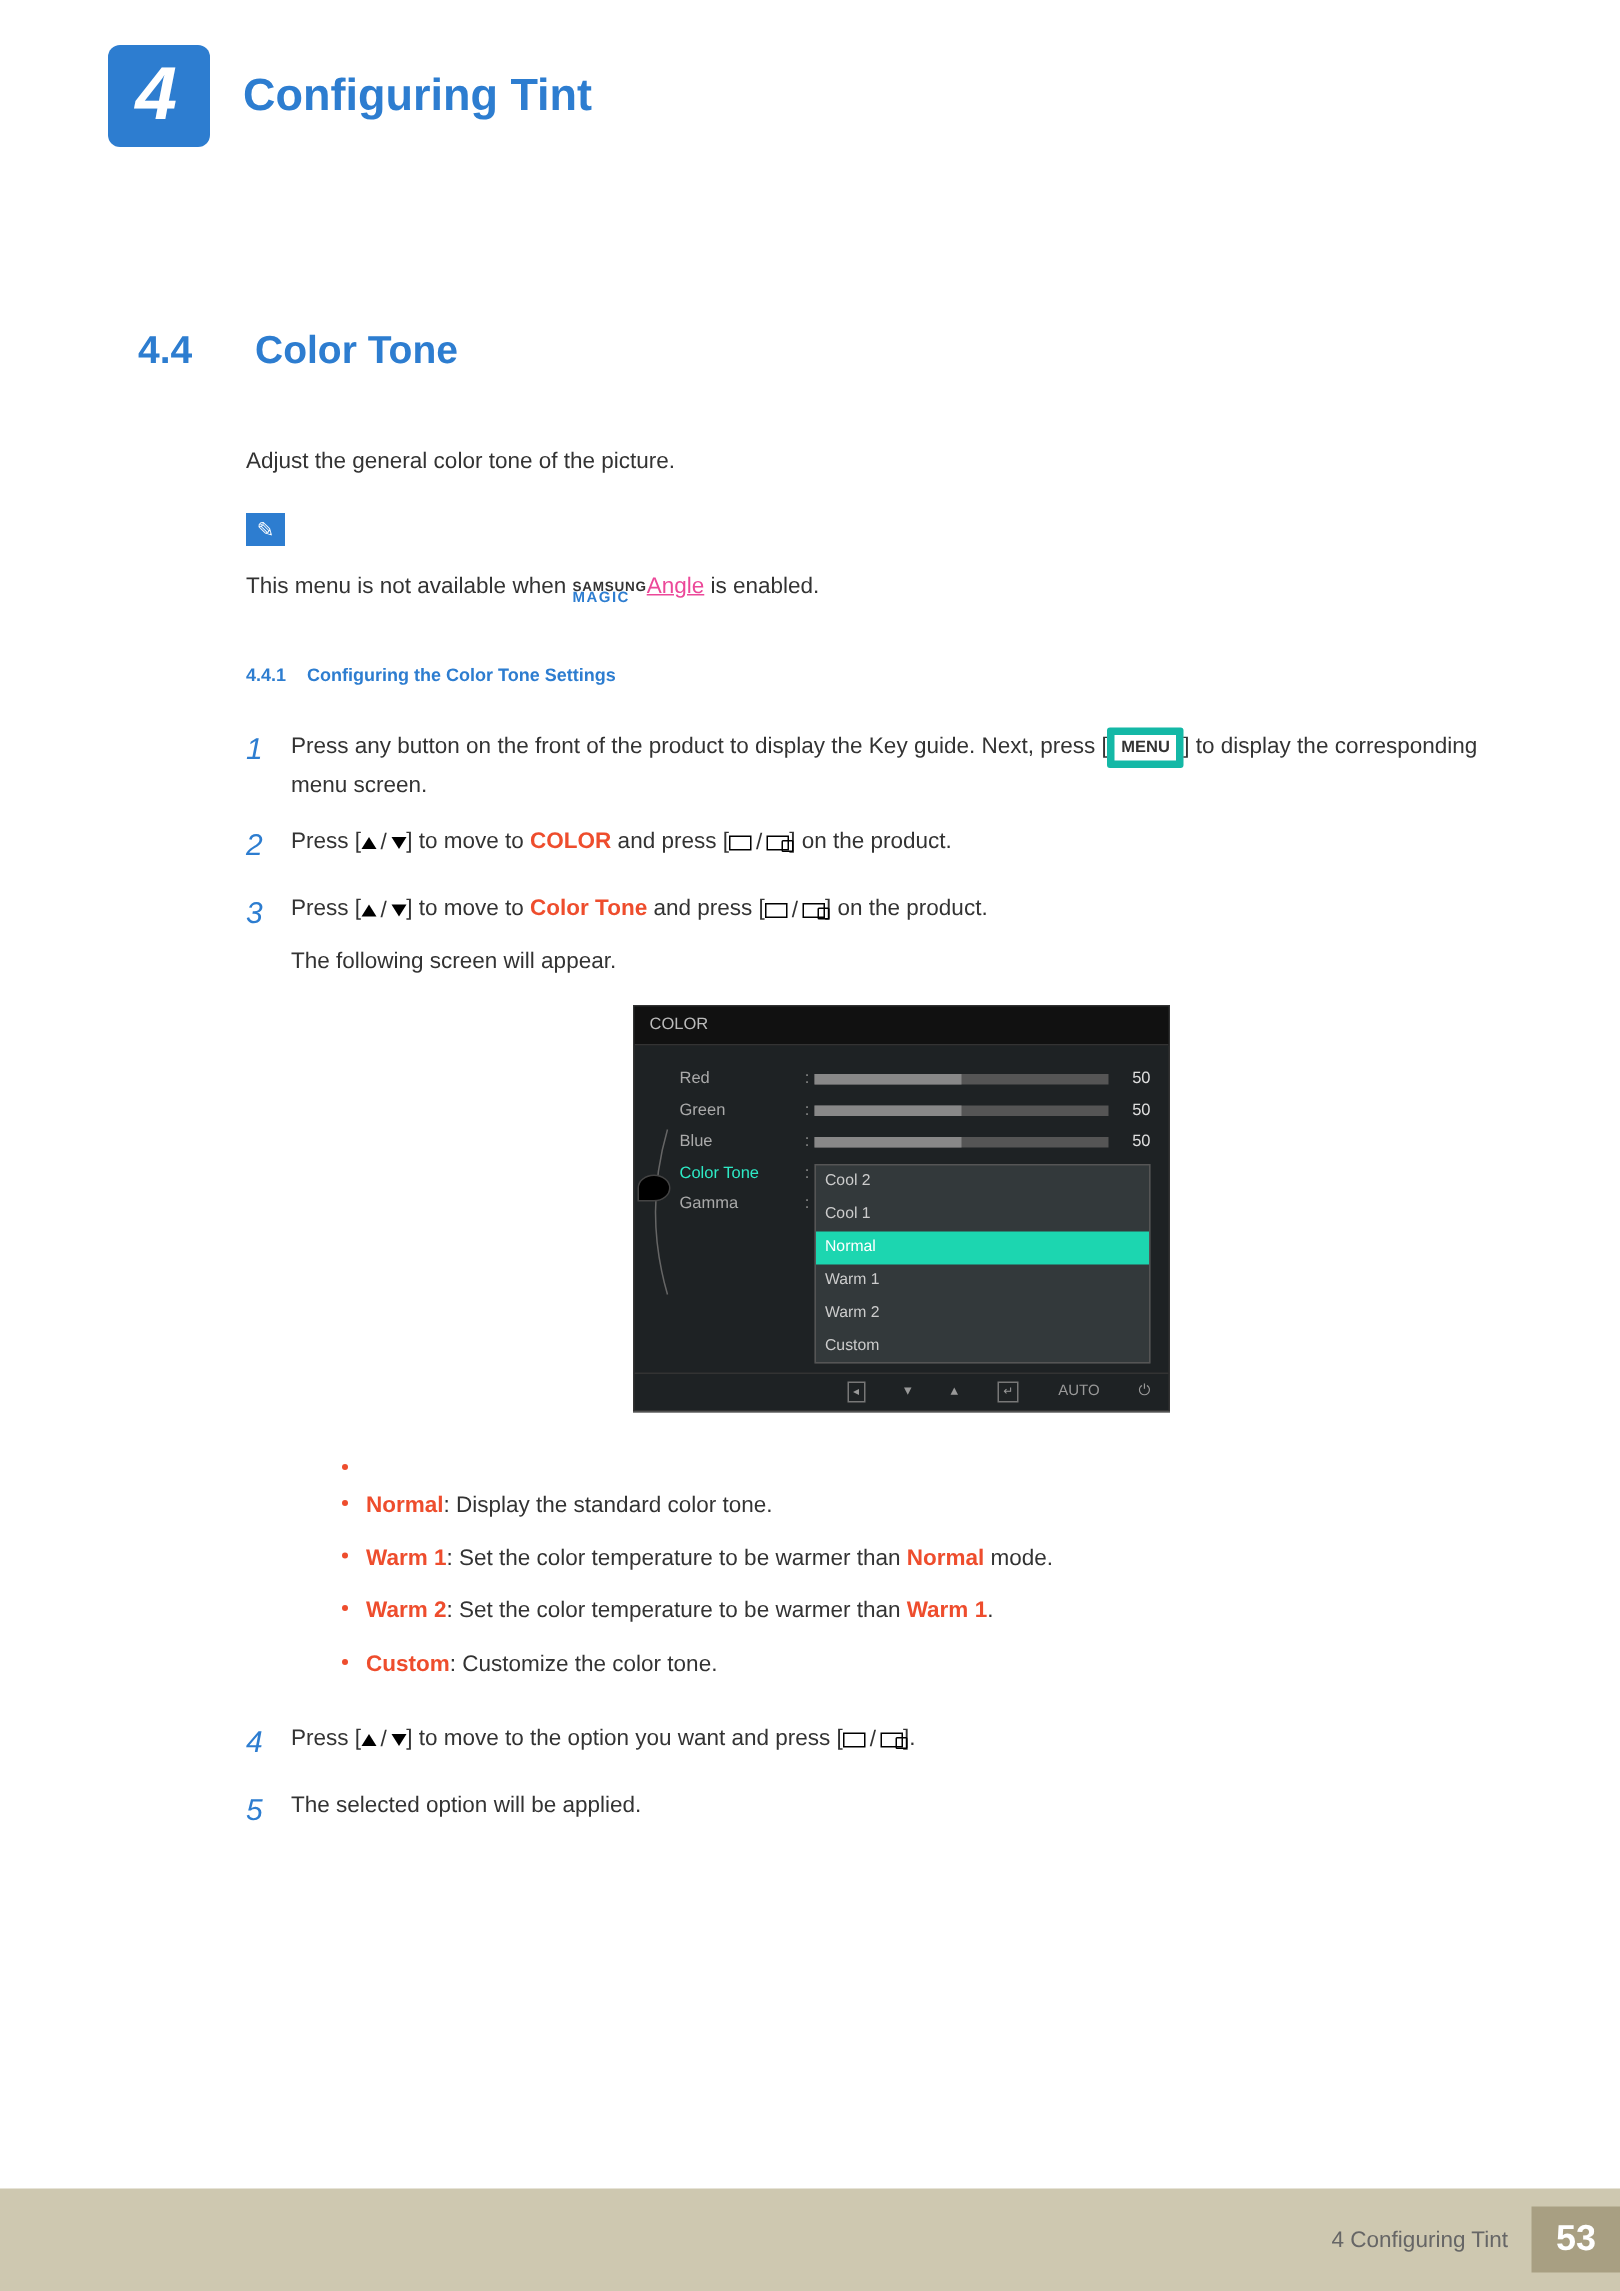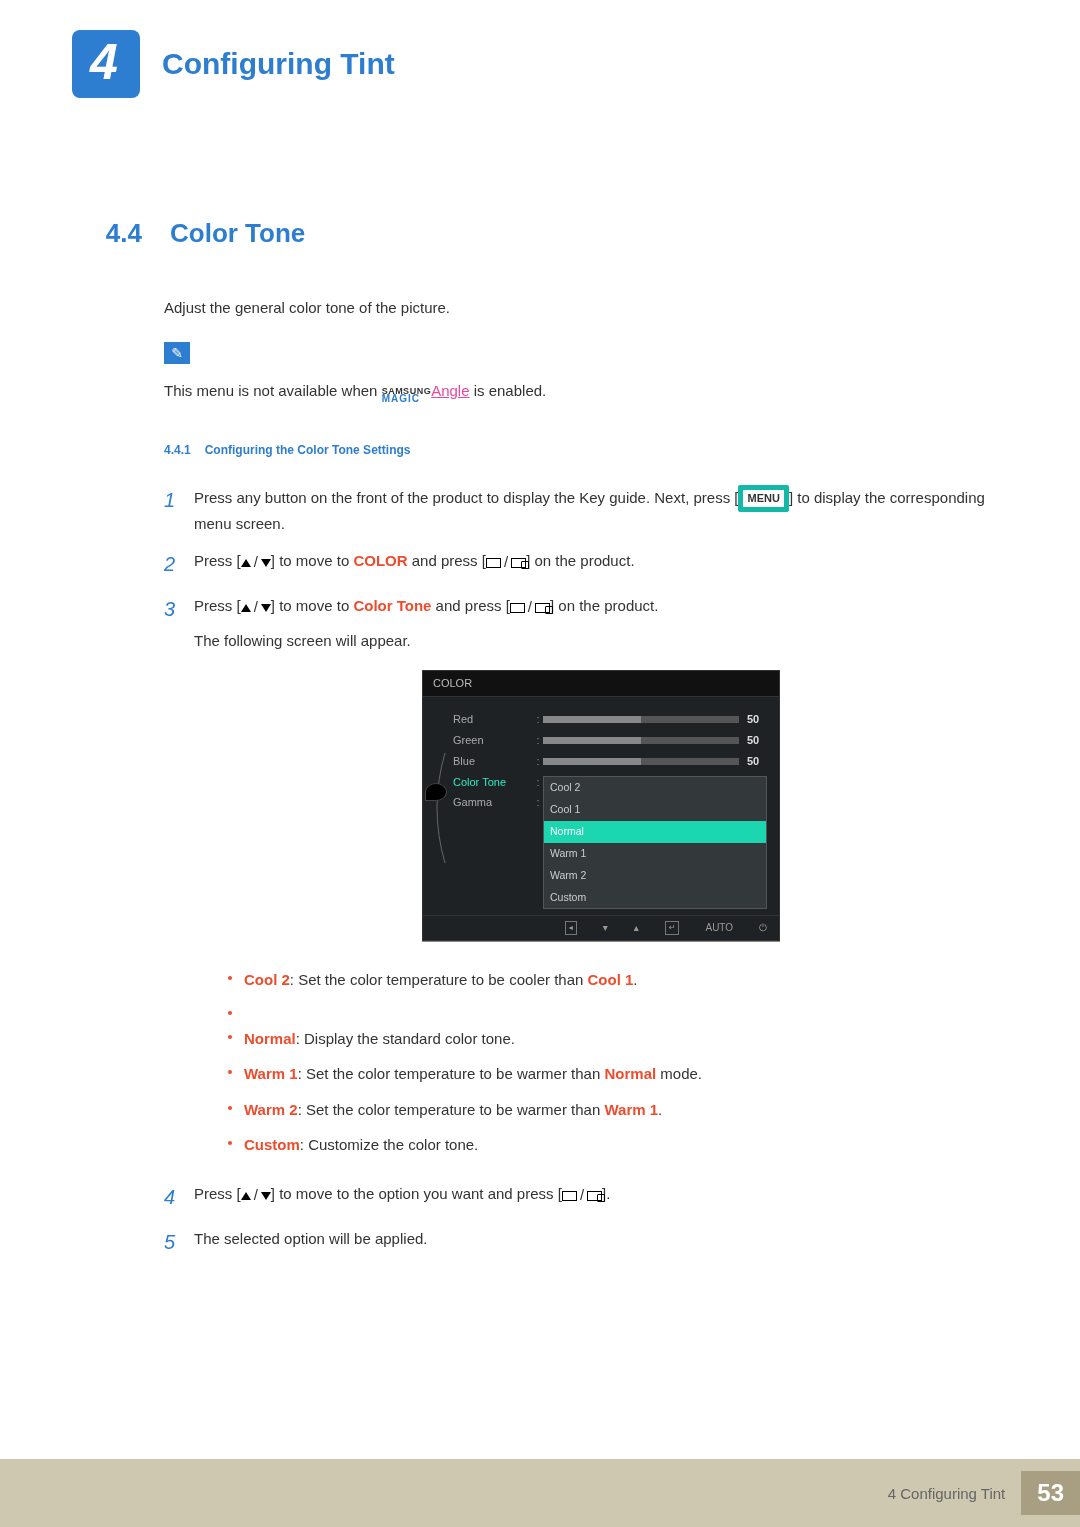--- a/index.html
+++ b/index.html
@@ -46,21 +46,21 @@
   }
   .section-heading {
     display: flex;
     gap: 28px;
     color: #2d7dd0;
     font-size: 26px;
     font-weight: bold;
     margin-bottom: 48px;
     padding-left: 20px;
   }
-  .section-number { min-width: 50px; text-align: right; }
+  .section-number { min-width: 50px; }
   .body-text {
     margin-left: 92px;
     line-height: 1.4;
   }
   .intro { margin-bottom: 24px; }
   .note-row {
     display: flex;
     align-items: flex-start;
     gap: 18px;
     margin-bottom: 40px;
@@ -160,21 +160,21 @@
   .osd-curve { width:24px; display:flex; align-items:center; justify-content:center;}
   .osd-curve svg { overflow:visible;}
   .osd-left { width:80px; line-height:1.9; padding-top:2px;}
   .osd-left .row { color:#aaa; }
   .osd-left .hl { color:#2eeac6; }
   .osd-mid { width:10px; color:#888; line-height:1.9; text-align:center;padding-top:2px;}
   .osd-right { flex:1; line-height:1.9; padding-top:2px;}
   .osd-bar-row { display:flex; align-items:center; gap:8px; height:21px;}
   .osd-bar { flex:1; height:7px; background:#555; position:relative;}
   .osd-bar::after { content:""; position:absolute; left:0;top:0;bottom:0; width:50%; background:#888;}
-  .osd-val { width:20px; color:#ddd;font-weight:bold;}
+  .osd-val { width:20px; text-align:right; color:#ddd;}
   .osd-drop {
     margin-top: 4px;
     width: 100%;
     background:#33393b;
     border:1px solid #555;
     font-size:10.5px;
   }
   .osd-drop div { padding:1px 6px; color:#ccc;}
   .osd-drop .sel { background:#1cd6b0; color:#fff; }
   .osd-footer {
@@ -315,24 +315,20 @@
               <span>AUTO</span>
               <span>⏻</span>
             </div>
           </div>
         </div>
 
         
         <div class="bullet-list">
           <div class="bullet">
               <span class="bdot"></span>
-              <div><span class="bold-color">Cool 2</span><span>: Set the color temperature to be cooler than </span><span class="bold-color">Cool 1</span><span>.</span></div>
-            </div>
-          <div class="bullet">
-              <span class="bdot"></span>
             </div>
           <div class="bullet">
               <span class="bdot"></span>
               <div><span class="bold-color">Normal</span><span>: Display the standard color tone.</span></div>
             </div>
           <div class="bullet">
               <span class="bdot"></span>
               <div><span class="bold-color">Warm 1</span><span>: Set the color temperature to be warmer than </span><span class="bold-color">Normal</span><span> mode.</span></div>
             </div>
           <div class="bullet">

